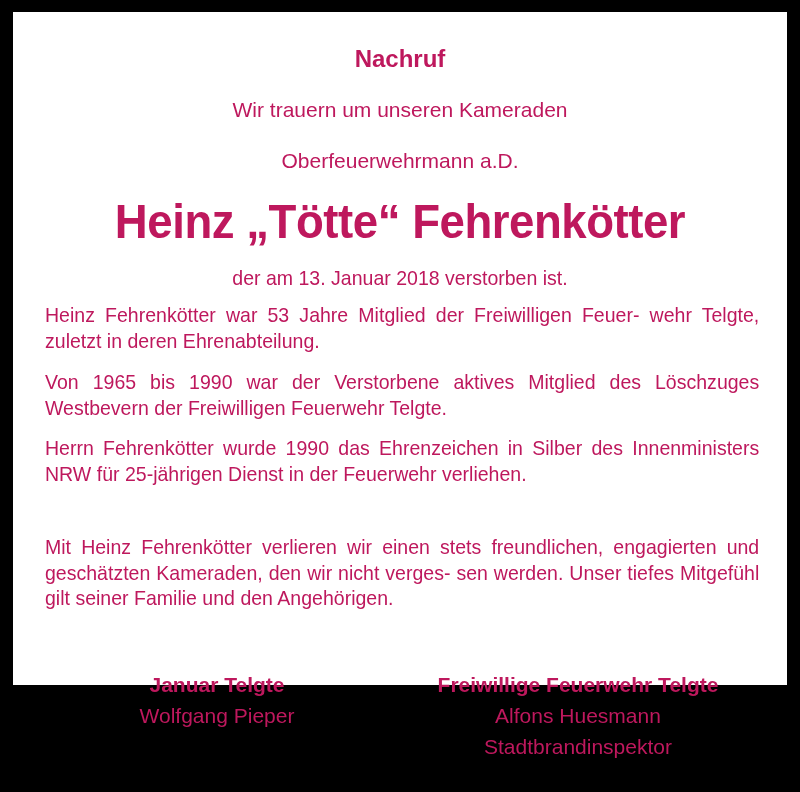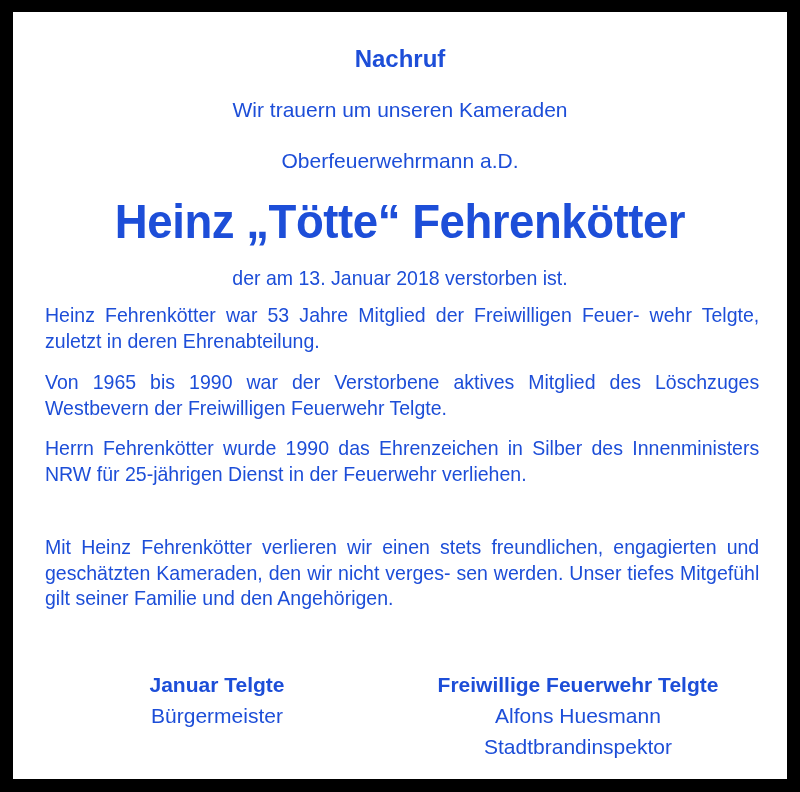--- a/index.html
+++ b/index.html
@@ -1,19 +1,19 @@
 <!DOCTYPE html>
 <html><head>
   <meta charset="utf-8">
   <style>
     html, body { margin: 0; padding: 0; }
     body { width: 800px; height: 792px; background: #000; position: relative; overflow: hidden; }
     .card {
-      position: absolute; left: 13px; top: 12px; width: 774px; height: 767px;
-      background: #fff; color: #1d4ed8;
+      position: absolute; left: 13px; top: 12px; width: 774px; height: 673px;
+      background: #fff; color: #be185d;
       font-family: "Liberation Sans", sans-serif;
     }
     .abs { position: absolute; left: 0; width: 774px; text-align: center; white-space: nowrap; }
     .title { top: 33px; font-size: 24px; font-weight: bold; }
     .sub1 { top: 86px; font-size: 21px; }
     .sub2 { top: 137px; font-size: 21px; text-align: center; }
     .name { top: 181px; font-size: 49px; font-weight: bold; letter-spacing: -0.5px; transform: scaleX(0.93); }
     .death { top: 254px; font-size: 21px; transform: scaleX(0.93); }
     .body {
       position: absolute; left: 32px; width: 714px;
@@ -48,20 +48,20 @@
   </div>
   <div class="body p3">
     <p>Herrn Fehrenkötter wurde 1990 das Ehrenzeichen in Silber des Innenministers NRW für 25-jährigen Dienst in der Feuerwehr verliehen.</p>
   </div>
   <div class="body p4">
     <p>Mit Heinz Fehrenkötter verlieren wir einen stets freundlichen, engagierten und geschätzten Kameraden, den wir nicht verges- sen werden. Unser tiefes Mitgefühl gilt seiner Familie und den Angehörigen.</p>
   </div>
 
   <div class="sig sig-left">
     <div class="head">Januar Telgte</div>
-    <div>Bürgermeister</div>
+    <div>Wolfgang Pieper</div>
   </div>
   <div class="sig sig-right">
     <div class="head">Freiwillige Feuerwehr Telgte</div>
     <div>Alfons Huesmann</div>
     <div>Stadtbrandinspektor</div>
   </div>
 </div>
 
 </body></html>

